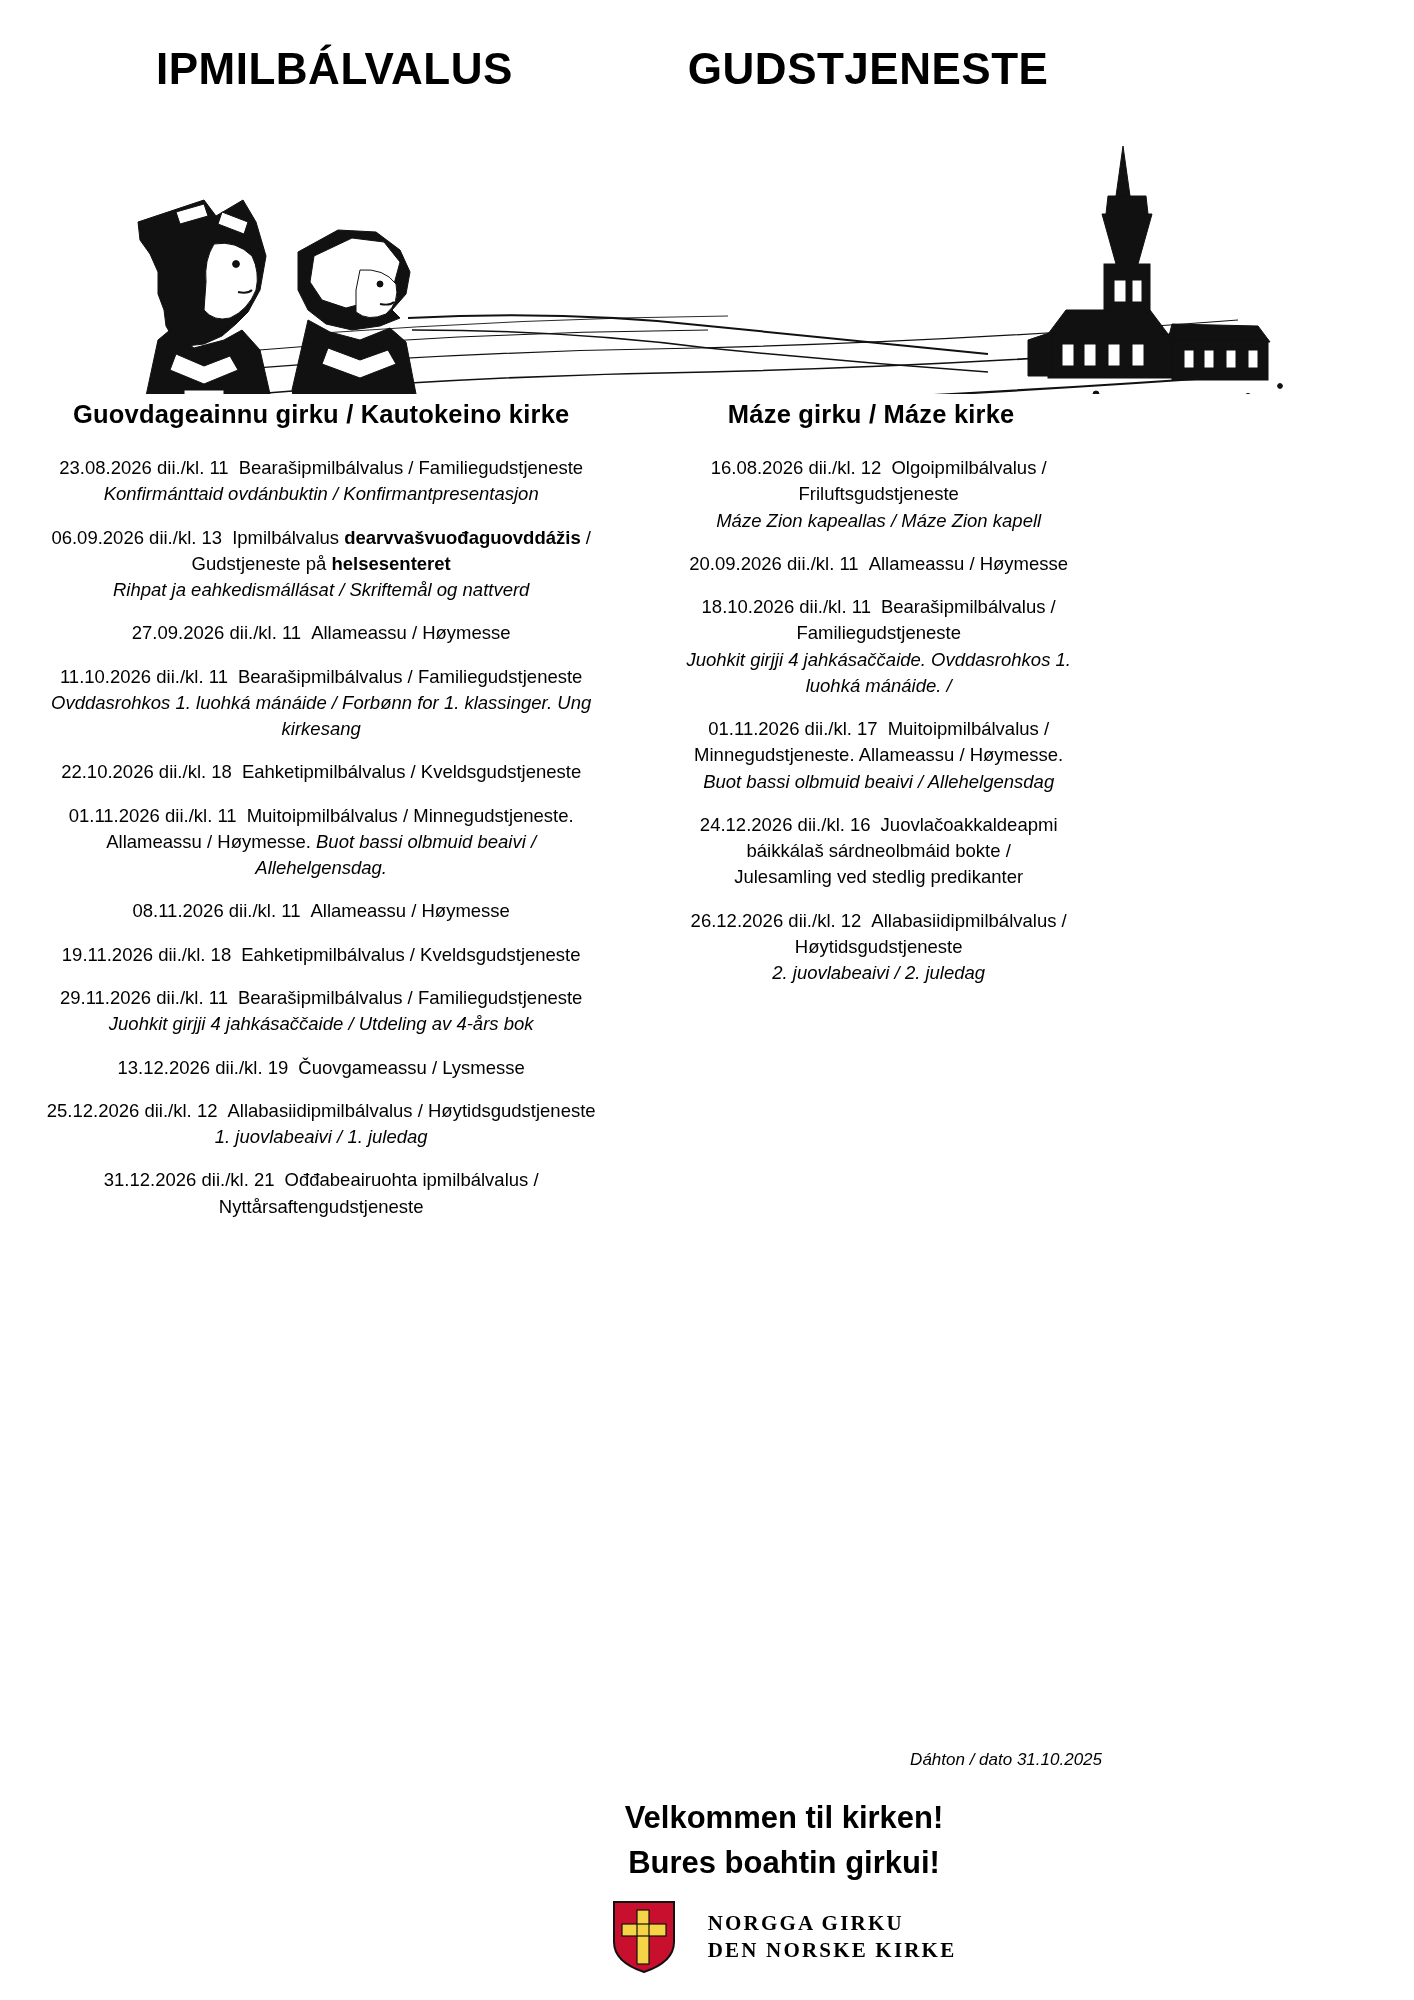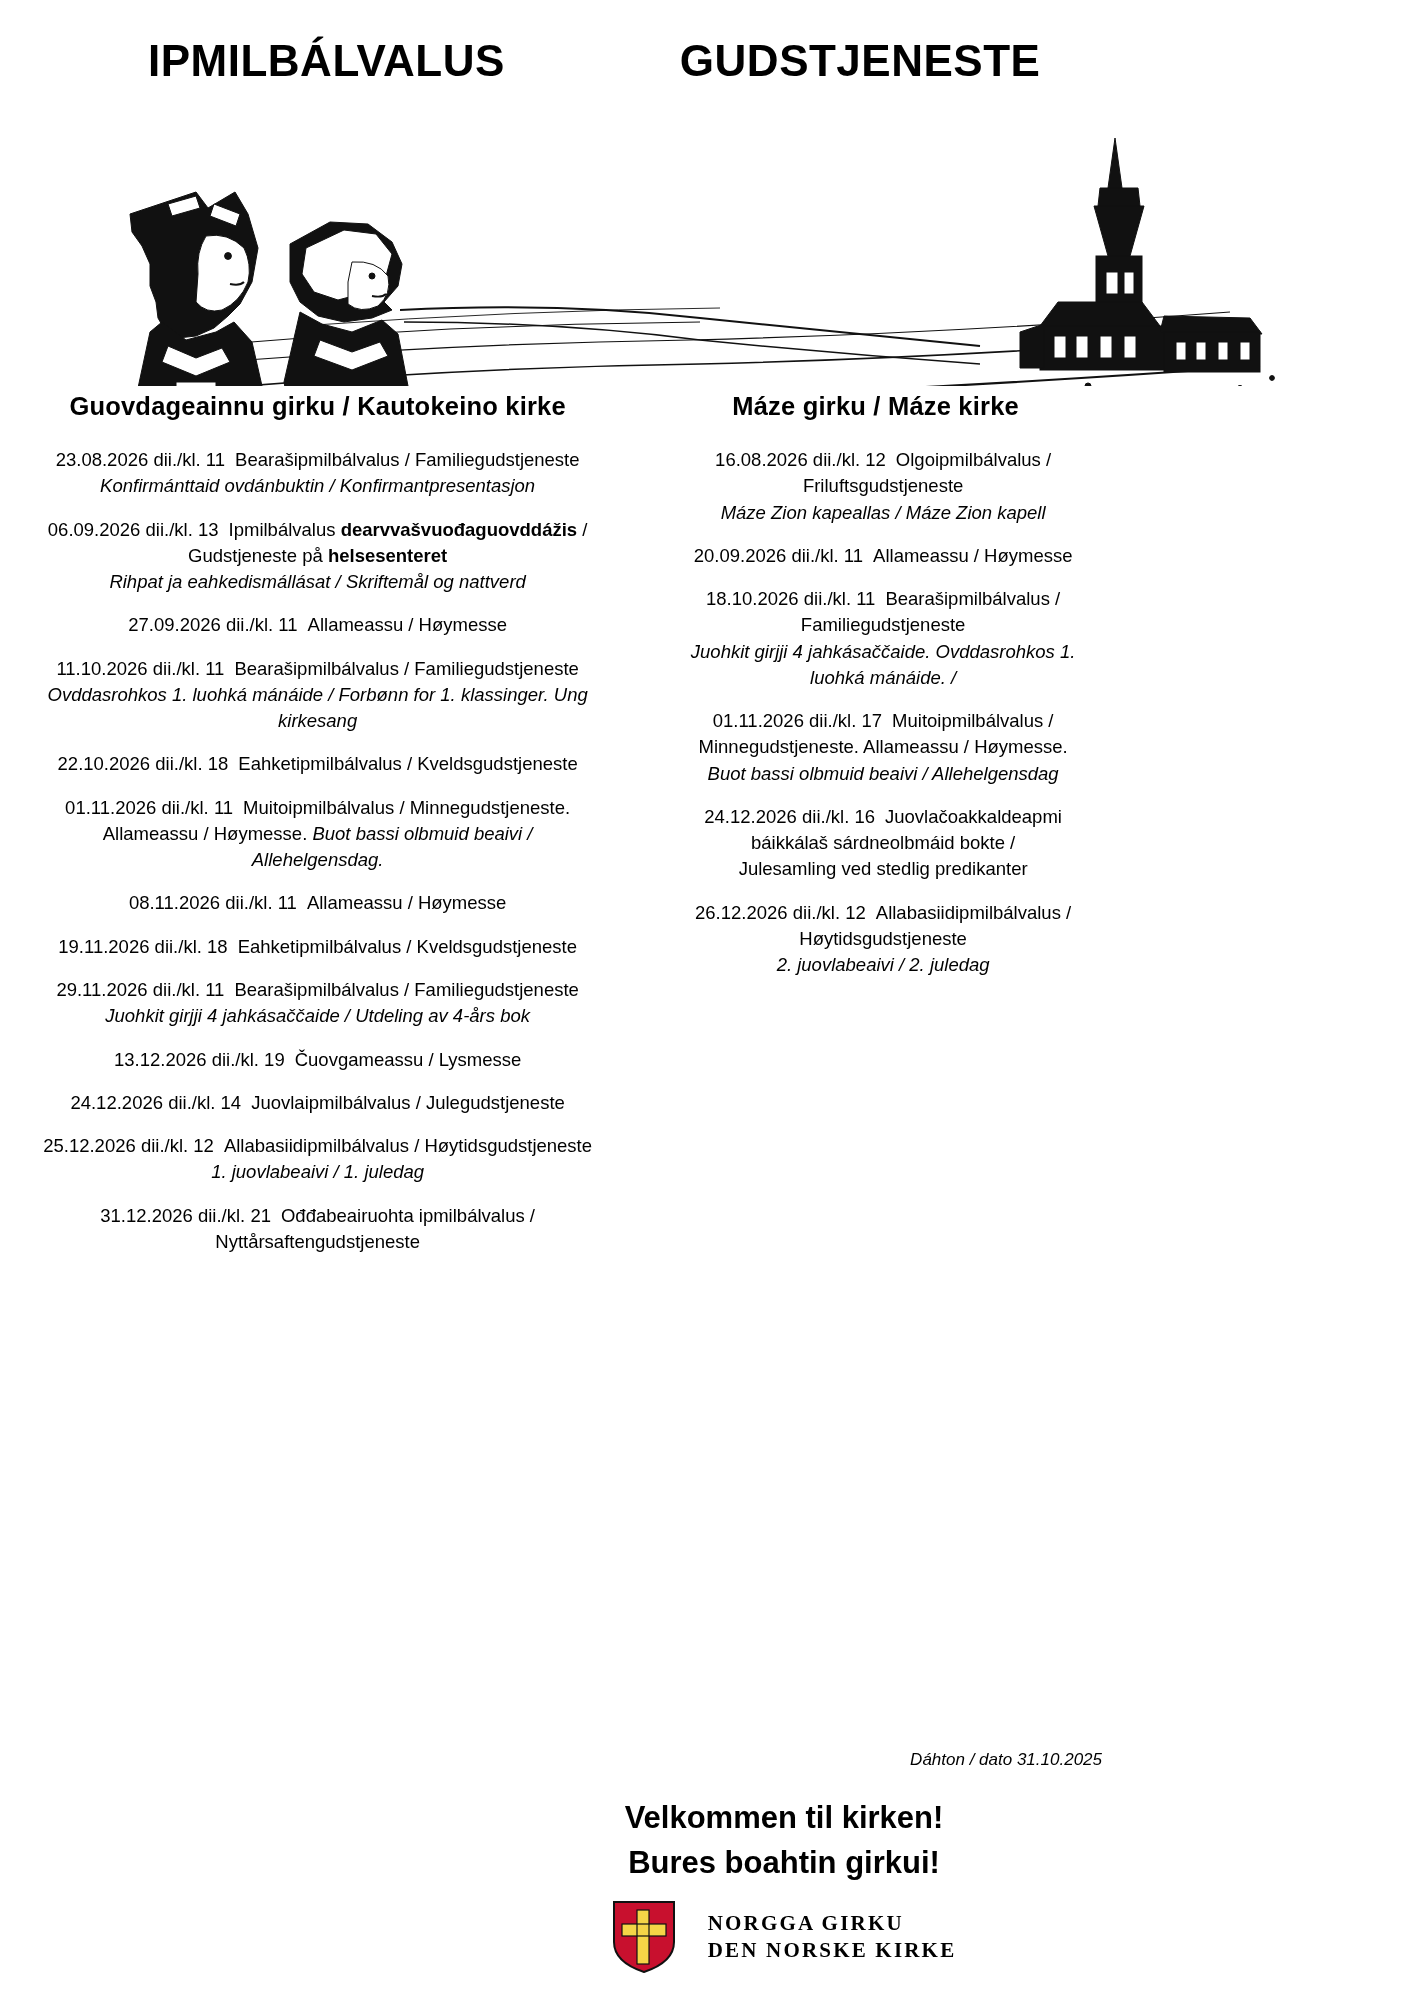--- a/index.html
+++ b/index.html
@@ -13,21 +13,21 @@
     font-family: "Liberation Sans", sans-serif;
     color: #000;
     position: relative;
     overflow: hidden;
   }
 
   .page {
     width: 1144px;
     height: 2000px;
     position: relative;
-    padding: 0;
+    padding: 8px;
   }
 
   
   .header-row {
     display: flex;
     justify-content: flex-start;
     align-items: flex-start;
     padding: 36px 0 0 0;
   }
   .title-left {
@@ -292,23 +292,20 @@
 
       <div class="entry">
         <span class="dt">29.11.2026 dii./kl. 11</span><span class="sp"></span><span class="main">Bearašipmilbálvalus /  Familiegudstjeneste</span>
         <span class="sub">Juohkit girjji 4 jahkásaččaide / Utdeling av 4-års bok</span>
       </div>
 
       <div class="entry">
         <span class="dt">13.12.2026 dii./kl. 19</span><span class="sp"></span><span class="main">Čuovgameassu / Lysmesse</span>
       </div>
 
-      <div class="entry">
-        <span class="dt">24.12.2026 dii./kl. 14</span><span class="sp"></span><span class="main">Juovlaipmilbálvalus / Julegudstjeneste</span>
-      </div>
 
       <div class="entry">
         <span class="dt">25.12.2026 dii./kl. 12</span><span class="sp"></span><span class="main">Allabasiidipmilbálvalus / Høytidsgudstjeneste</span>
         <span class="sub">1. juovlabeaivi / 1. juledag</span>
       </div>
 
       <div class="entry">
         <span class="dt">31.12.2026 dii./kl. 21</span><span class="sp"></span><span class="main">Ođđabeairuohta ipmilbálvalus /</span>
         <span style="display:block">Nyttårsaftengudstjeneste</span>
       </div>

